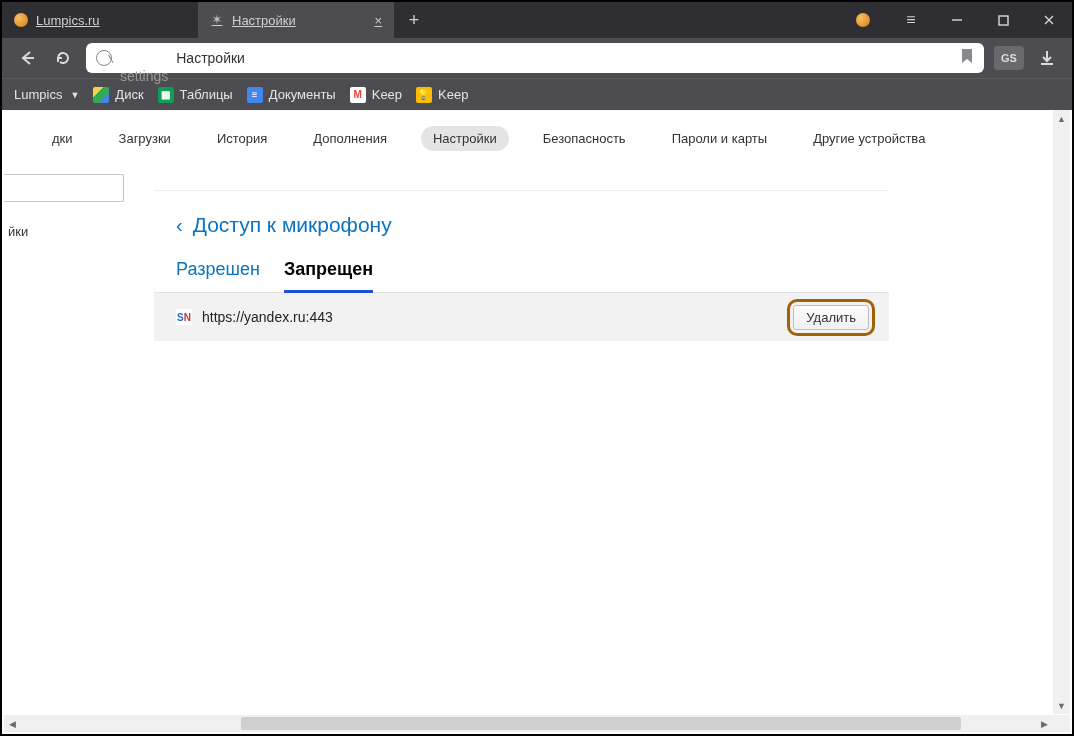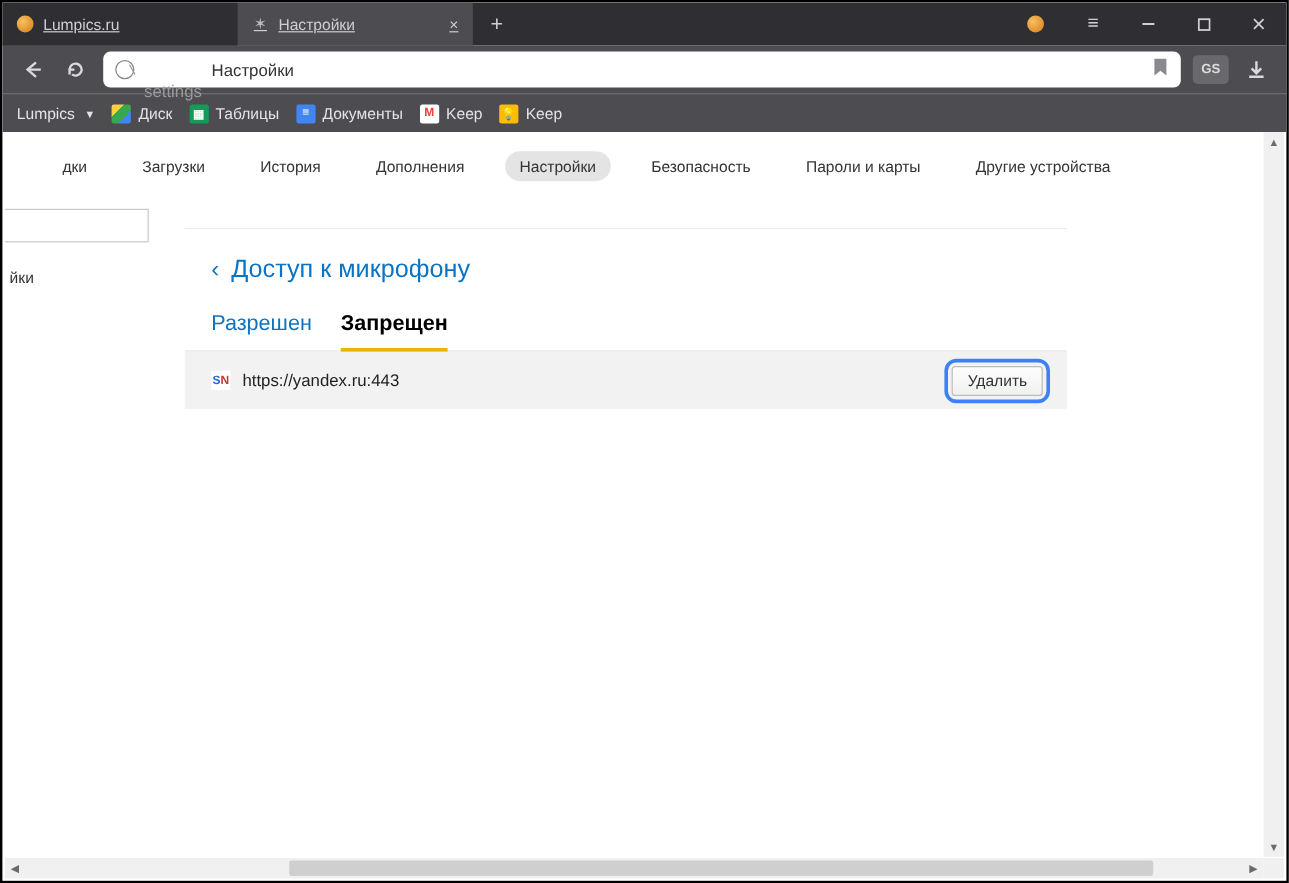--- a/index.html
+++ b/index.html
@@ -55,29 +55,29 @@
   .searchbox { height: 28px; border: 1px solid #c9c9c9; margin: 0 10px 22px -2px; background: #fff; }
   .side-text { font-size: 13px; color: #333; padding-left: 4px; }
 
   
   .panel { position: absolute; left: 150px; top: 80px; width: 735px; background: #fff; border-top: 1px solid #eee; }
   .panel-head { padding: 22px 22px 0 22px; }
   .title-row { display: flex; align-items: center; gap: 10px; color: #0a73c2; font-size: 21px; margin-bottom: 22px; }
   .title-row .chev { font-size: 20px; }
   .subtabs { display: flex; gap: 24px; font-size: 18px; }
   .subtab { padding-bottom: 10px; color: #0a73c2; }
-  .subtab.active { color: #000; font-weight: bold; border-bottom: 3px solid #eab308; }
+  .subtab.active { color: #000; font-weight: bold; border-bottom: 3px solid #1d4ed8; }
   .divider { height: 1px; background: #e2e2e2; margin-top: -1px; }
 
   .site-row { display: flex; align-items: center; height: 48px; background: #f2f2f2; padding: 0 14px 0 22px; gap: 10px; }
   .site-fav { width: 16px; height: 16px; background: #fff; display: flex; align-items: center; justify-content: center; font-size: 10px; font-weight: bold; }
   .site-fav .s { color: #2a6fd6; }
   .site-fav .n { color: #c33; }
   .site-url { font-size: 14px; color: #222; }
-  .del-wrap { margin-left: auto; border: 3px solid #3b82f6; border-radius: 10px; padding: 3px; }
+  .del-wrap { margin-left: auto; border: 3px solid #a16207; border-radius: 10px; padding: 3px; }
   .del-btn { background: linear-gradient(#fdfdfd,#f1f1f1); border: 1px solid #bdbdbd; border-radius: 3px; font-size: 13px; color: #333; padding: 4px 12px; cursor: pointer; }
 
   
   .vscroll { position: absolute; right: 2px; top: 108px; width: 17px; bottom: 20px; background: #f0f0f0; }
   .vthumb { width: 100%; height: 100%; background: #f0f0f0; }
   .varrow { position: absolute; left: 0; width: 17px; height: 17px; display:flex; align-items:center; justify-content:center; font-size:9px; color:#6b6b6b; }
   .varrow.up { top: 0; }
   .varrow.down { bottom: 0; }
 
   

